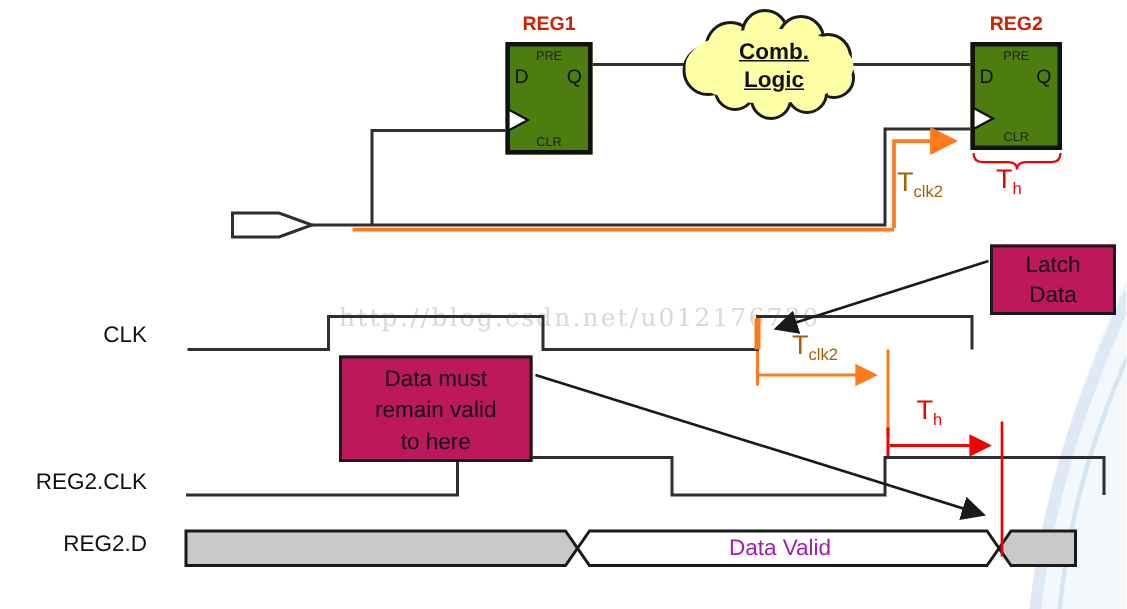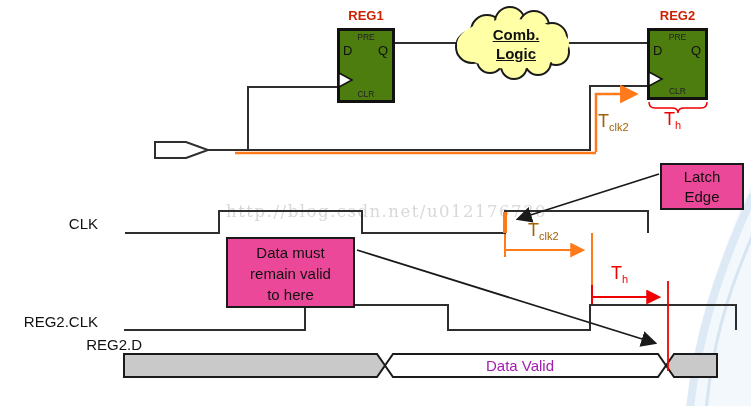--- a/index.html
+++ b/index.html
@@ -1,21 +1,21 @@
 <!DOCTYPE html>
 <html><head>
 <meta charset="utf-8">
 <style>
   html,body{margin:0;padding:0;background:#fff;}
   #stage{position:relative;width:751px;height:406px;background:#ffffff;overflow:hidden;
          font-family:"Liberation Sans",sans-serif;}
   #stage svg{position:absolute;left:0;top:0;pointer-events:none;}
   .abs{position:absolute;}
   .rowlabel{width:98px;text-align:right;font-size:15px;color:#111;}
-  .callout{background:#ec4899;border:2px solid #1a1a1a;text-align:center;color:#111;}
+  .callout{background:#be185d;border:2px solid #1a1a1a;text-align:center;color:#111;}
   .ffbox{background:#4d7c0f;border:3px solid #111;}
   .fftitle{text-align:center;font-weight:bold;font-size:13px;color:#cc2200;}
   .ffsmall{position:absolute;font-size:8.5px;color:#222;width:100%;text-align:center;}
   .ffpin{position:absolute;font-size:13px;color:#111;}
   .tlabel{font-size:18px;line-height:18px;white-space:nowrap;}
   .tlabel .sub{font-size:11px;vertical-align:-4px;}
   .orange{color:#a16207;}
   .red{color:#F10000;}
   .cloudtext{width:110px;text-align:center;font-weight:bold;font-size:15px;line-height:19px;color:#111;}
   #watermark{font-family:"DejaVu Serif","Liberation Serif",serif;font-size:16.5px;
@@ -61,31 +61,31 @@
   <div class="abs z3 fftitle" style="left:647px;top:8px;width:61px;">REG2</div>
   <div class="abs z3 ffbox" style="left:647px;top:28px;width:55px;height:66px;">
     <span class="ffsmall" style="top:1px;">PRE</span>
     <span class="ffpin" style="left:3px;top:12px;">D</span>
     <span class="ffpin" style="right:4px;top:12px;">Q</span>
     <span class="ffsmall" style="bottom:1px;">CLR</span>
   </div>
 
   <div class="abs z3 callout" style="left:660px;top:163px;width:80px;height:41px;font-size:15px;line-height:20px;padding-top:2px;">
     <div>Latch</div>
-    <div>Edge</div>
+    <div>Data</div>
   </div>
   <div class="abs z3 callout" style="left:226px;top:237px;width:125px;height:64px;font-size:15px;line-height:21px;padding-top:3px;">
     <div>Data must</div>
     <div>remain valid</div>
     <div>to here</div>
   </div>
 
   <div class="abs z3 rowlabel" style="left:0;top:215px;">CLK</div>
   <div class="abs z3 rowlabel" style="left:0;top:313px;">REG2.CLK</div>
-  <div class="abs z3 rowlabel" style="left:0;top:336px;margin-left:44px;">REG2.D</div>
+  <div class="abs z3 rowlabel" style="left:0;top:354px;">REG2.D</div>
 
   <div class="abs z3" style="left:440px;top:357px;width:160px;text-align:center;font-size:15px;color:#a21caf;">Data Valid</div>
 
   <svg class="z4" width="751" height="406" viewBox="0 0 751 406">
     <defs>
       <marker id="mBlack" viewBox="0 0 10 10" refX="8.5" refY="5" markerWidth="9" markerHeight="9" orient="auto">
         <path d="M0,0 L10,5 L0,10 z" fill="#1a1a1a"></path>
       </marker>
       <marker id="mOrange" viewBox="0 0 10 10" refX="8.5" refY="5" markerWidth="7.5" markerHeight="7.5" orient="auto">
         <path d="M0,0 L10,5 L0,10 z" fill="#FF7A1A"></path>

